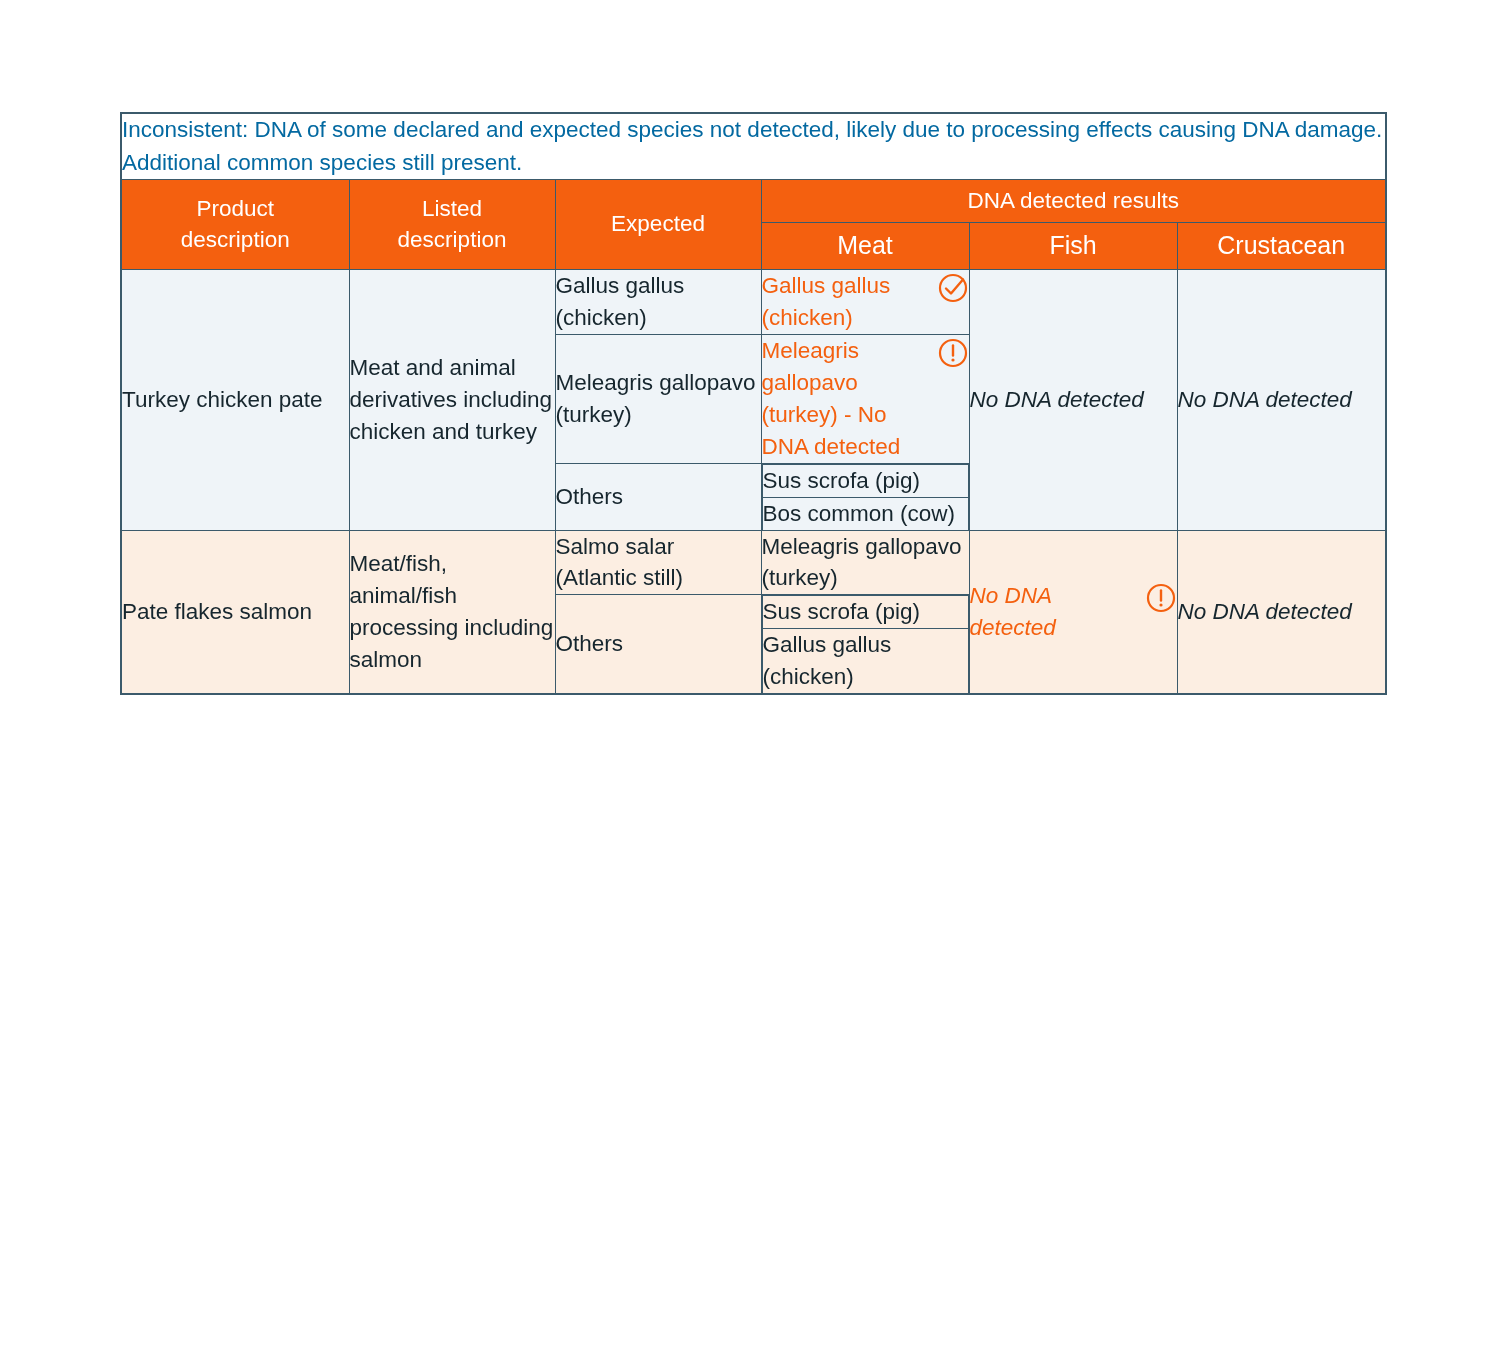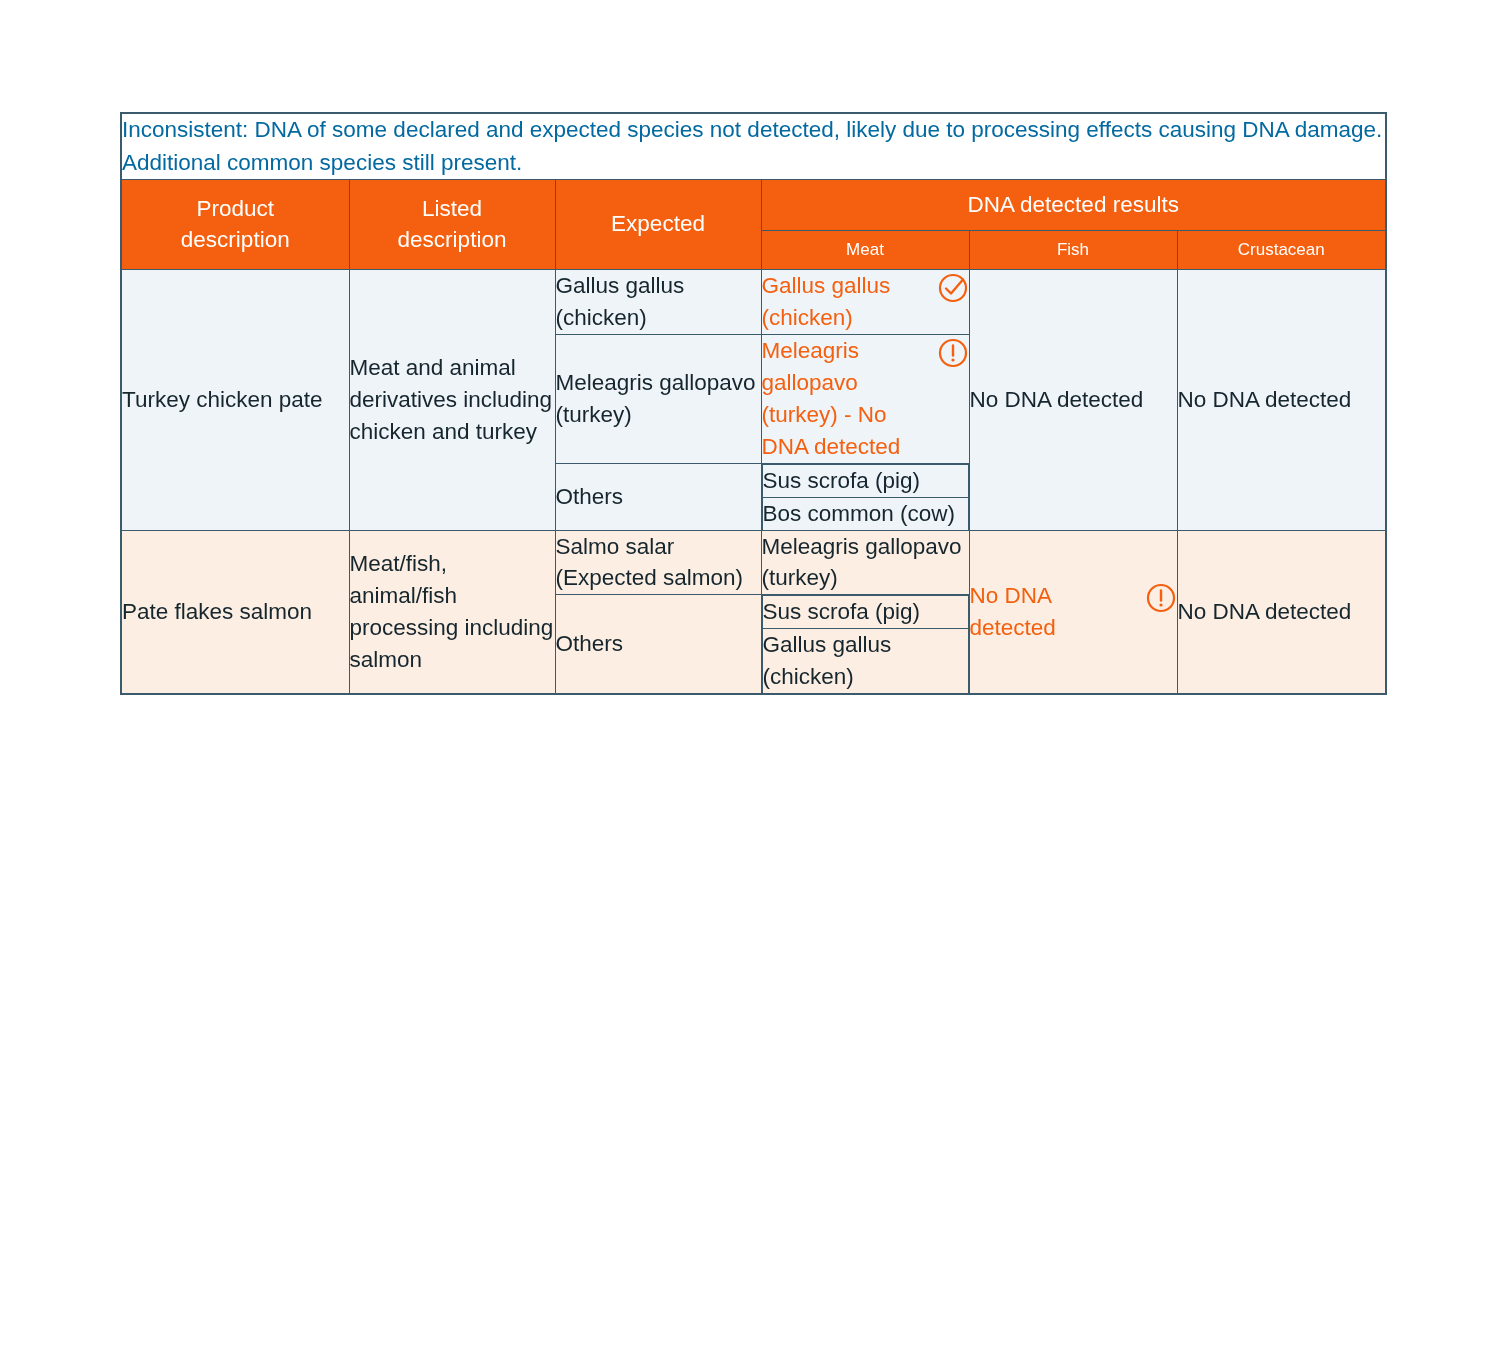--- a/index.html
+++ b/index.html
@@ -54,35 +54,35 @@
     font-size: 22.5px;
     font-weight: 400;
     text-align: center;
     line-height: 1.35;
     padding: 14px 10px;
   }
   .hdr.left-col { padding: 14px 22px; }
   .hdr-sub {
     background: #f4600f;
     color: #ffffff;
-    font-size: 17px;
+    font-size: 25px;
     text-align: center;
     line-height: 1.35;
     padding: 16px 8px;
   }
   
   .cell {
     font-size: 22.5px;
     line-height: 1.42;
     padding: 16px 16px;
     text-align: left;
     vertical-align: middle;
     margin-top: 36px;
   }
-  .cell.mid { vertical-align: middle; }
+  .cell.mid { vertical-align: middle; font-style: italic; }
   .row-a { background: #eff4f8; }
   .row-b { background: #fceee2; }
   .orange-text { color: #f4600f; }
   .withicon {
     display: flex;
     align-items: flex-start;
     justify-content: space-between;
     gap: 8px;
   }
   .withicon .txt { flex: 1 1 auto; }
@@ -197,21 +197,21 @@
             </tr>
           </tbody>
               </table>
         </td>
       </tr>
 
       <tr>
         <td class="cell row-b" rowspan="2">Pate flakes salmon</td>
         <td class="cell row-b" rowspan="2">Meat/fish, animal/fish processing including salmon</td>
 
-        <td class="cell row-b">Salmo salar (Expected salmon)</td>
+        <td class="cell row-b">Salmo salar (Atlantic still)</td>
         <td class="cell row-b">
           <div class="withicon">
             <span class="txt">Meleagris gallopavo (turkey)</span>
           </div>
         </td>
         <td class="cell row-b mid" rowspan="2">
           <div class="withicon">
             <span class="txt orange-text">No DNA detected</span>
             <span class="icon">
               <svg viewBox="0 0 32 32" width="32" height="32">

